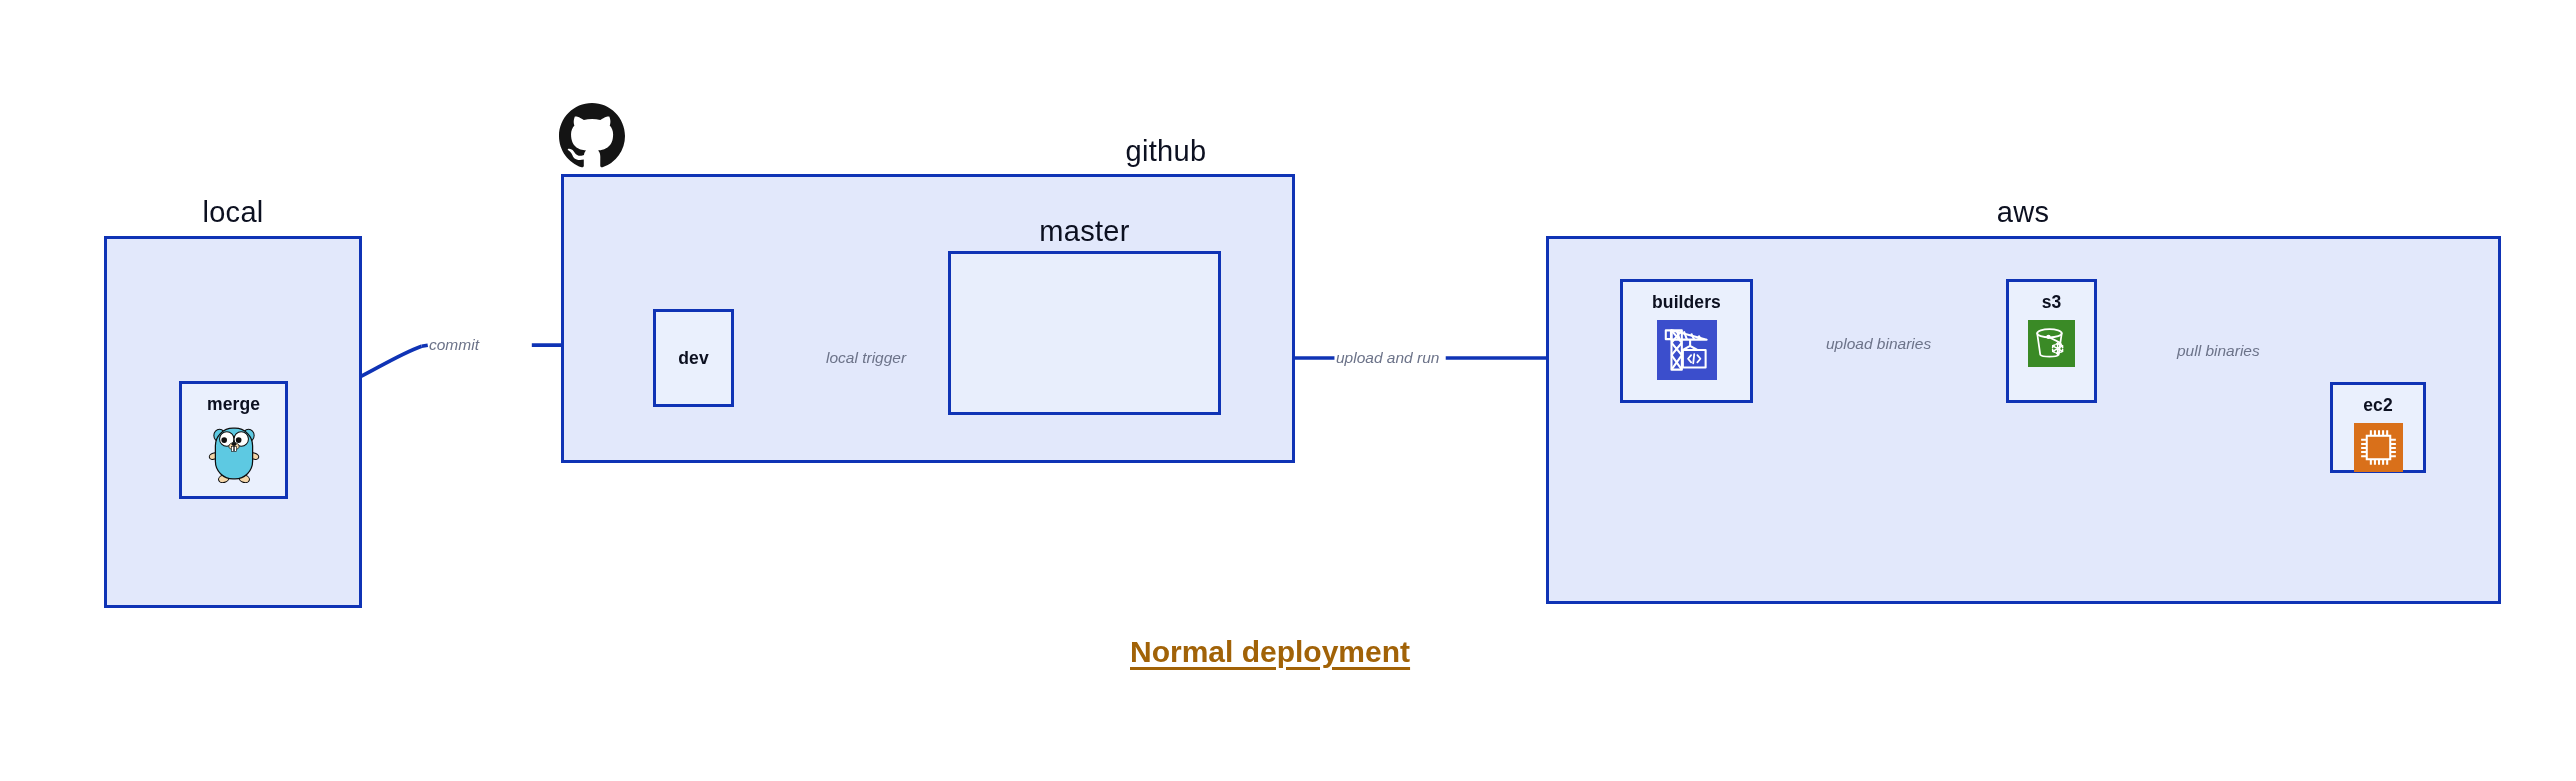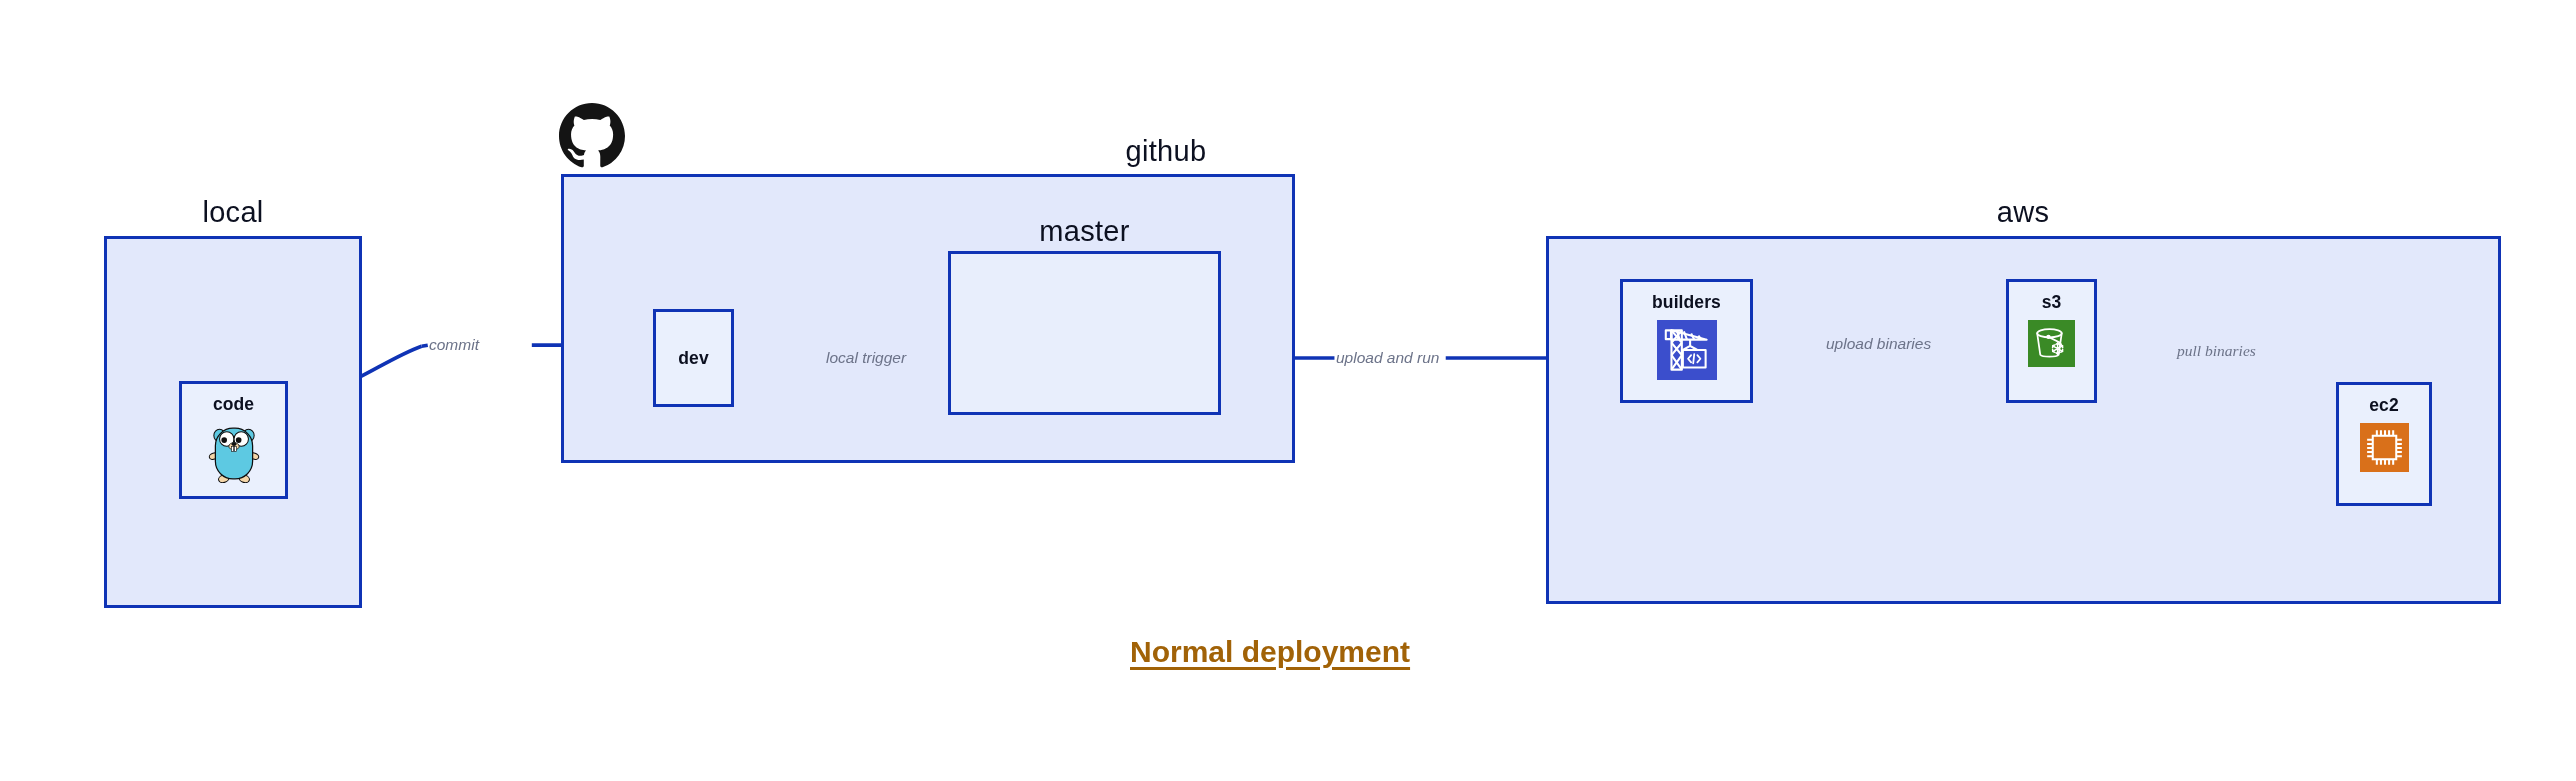--- a/index.html
+++ b/index.html
@@ -140,21 +140,21 @@
     <g>
       <path d="M 4070,668 C 4140,662 4190,664 4222,672" fill="none" stroke="#0f33b5" stroke-width="7"></path>
       <path d="M 4325,706 C 4395,742 4468,790 4516,812" fill="none" stroke="#0f33b5" stroke-width="7" marker-end="url(#arrowhead)"></path>
     </g>
   </svg>
 
   <div class="zone-label" style="left:104px; top:196px; width:258px;">local</div>
   <div class="zone" style="left:104px; top:236px; width:258px; height:372px;"></div>
 
   <div class="node" style="left:179px; top:381px; width:109px; height:118px;">
-    <span class="node-title">code</span>
+    <span class="node-title">merge</span>
     <span class="node-icon">
       <svg width="52" height="61" viewBox="0 0 100 118">
 
         <ellipse cx="22" cy="26" rx="11" ry="12" fill="#5dc9e2" stroke="#0e0e0e" stroke-width="2"></ellipse>
         <ellipse cx="78" cy="26" rx="11" ry="12" fill="#5dc9e2" stroke="#0e0e0e" stroke-width="2"></ellipse>
 
         <ellipse cx="11" cy="66" rx="9" ry="6" fill="#f5d6a8" stroke="#0e0e0e" stroke-width="2" transform="rotate(-18 11 66)"></ellipse>
         <ellipse cx="89" cy="66" rx="9" ry="6" fill="#f5d6a8" stroke="#0e0e0e" stroke-width="2" transform="rotate(18 89 66)"></ellipse>
 
         <ellipse cx="30" cy="110" rx="10" ry="7" fill="#f5d6a8" stroke="#0e0e0e" stroke-width="2" transform="rotate(-14 30 110)"></ellipse>
@@ -243,21 +243,21 @@
             <path d="M0,-11 L0,11 M-9.5,-5.5 L9.5,5.5 M-9.5,5.5 L9.5,-5.5"></path>
             <path d="M-3.4,-8 L0,-11 L3.4,-8 M-3.4,8 L0,11 L3.4,8"></path>
             <path d="M-9.8,-1.6 L-9.5,-5.5 L-6,-7 M9.8,1.6 L9.5,5.5 L6,7"></path>
             <path d="M-9.8,1.6 L-9.5,5.5 L-6,7 M9.8,-1.6 L9.5,-5.5 L6,-7"></path>
           </g>
         </g>
       </svg>
     </span>
   </div>
 
-  <div class="node" style="left:2330px; top:382px; width:96px; height:124px;margin-left:6px;">
+  <div class="node" style="left:2330px; top:382px; width:96px; height:91px;">
     <span class="node-title">ec2</span>
     <span class="node-icon">
       <svg width="49" height="49" viewBox="0 0 96 96">
         <rect x="0" y="0" width="96" height="96" fill="#d9701a"></rect>
         <g stroke="#ffffff" stroke-width="4" fill="none" stroke-linecap="butt">
           <rect x="25" y="25" width="46" height="46"></rect>
 
           <path d="M33,25 L33,14 M41,25 L41,14 M49,25 L49,14 M57,25 L57,14 M65,25 L65,14"></path>
 
           <path d="M33,71 L33,82 M41,71 L41,82 M49,71 L49,82 M57,71 L57,82 M65,71 L65,82"></path>
@@ -267,18 +267,18 @@
           <path d="M71,33 L82,33 M71,41 L82,41 M71,49 L82,49 M71,57 L82,57 M71,65 L82,65"></path>
         </g>
       </svg>
     </span>
   </div>
 
   <div class="edge-label" style="left:429px; top:337px;">commit</div>
   <div class="edge-label on-zone" style="left:826px; top:350px;">local trigger</div>
   <div class="edge-label" style="left:1336px; top:350px;">upload and run</div>
   <div class="edge-label on-zone" style="left:1826px; top:336px;">upload binaries</div>
-  <div class="edge-label on-zone" style="left:2177px; top:343px;font-family:Liberation Serif, serif;">pull binaries</div>
+  <div class="edge-label on-zone" style="left:2177px; top:343px;">pull binaries</div>
 
   <div id="diagram-title" style="left:1130px; top:635px;">Normal deployment</div>
 
 </div>
 
 
 </body></html>

